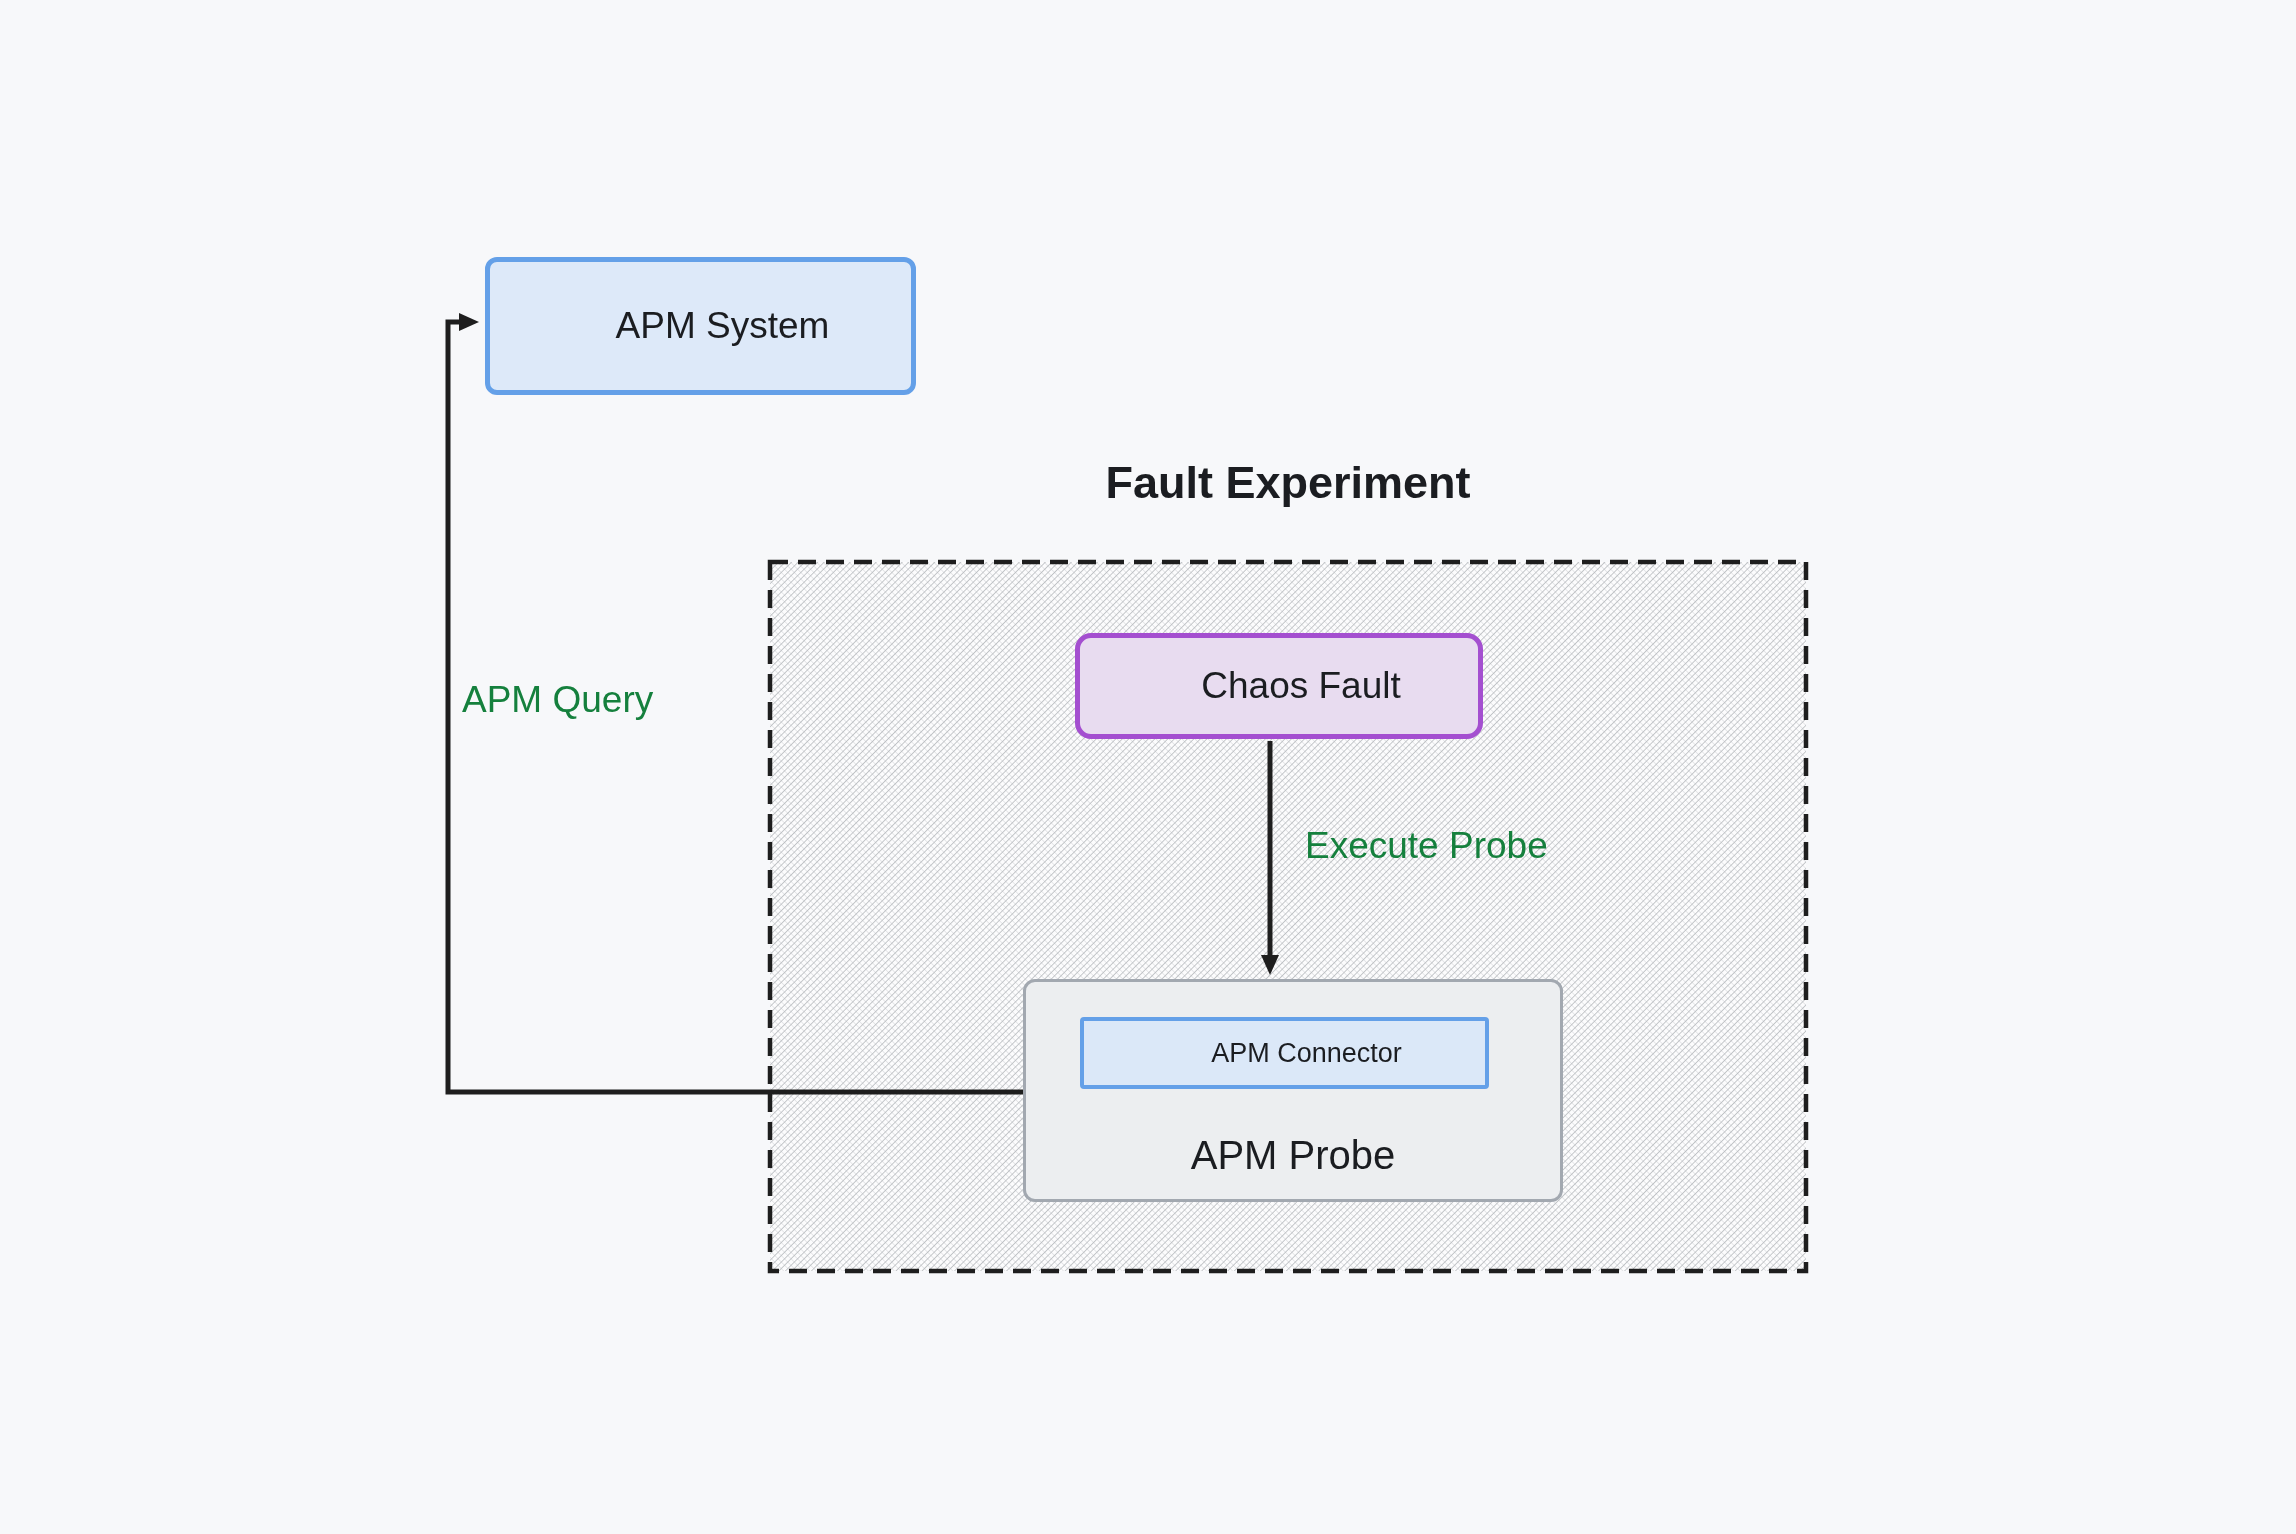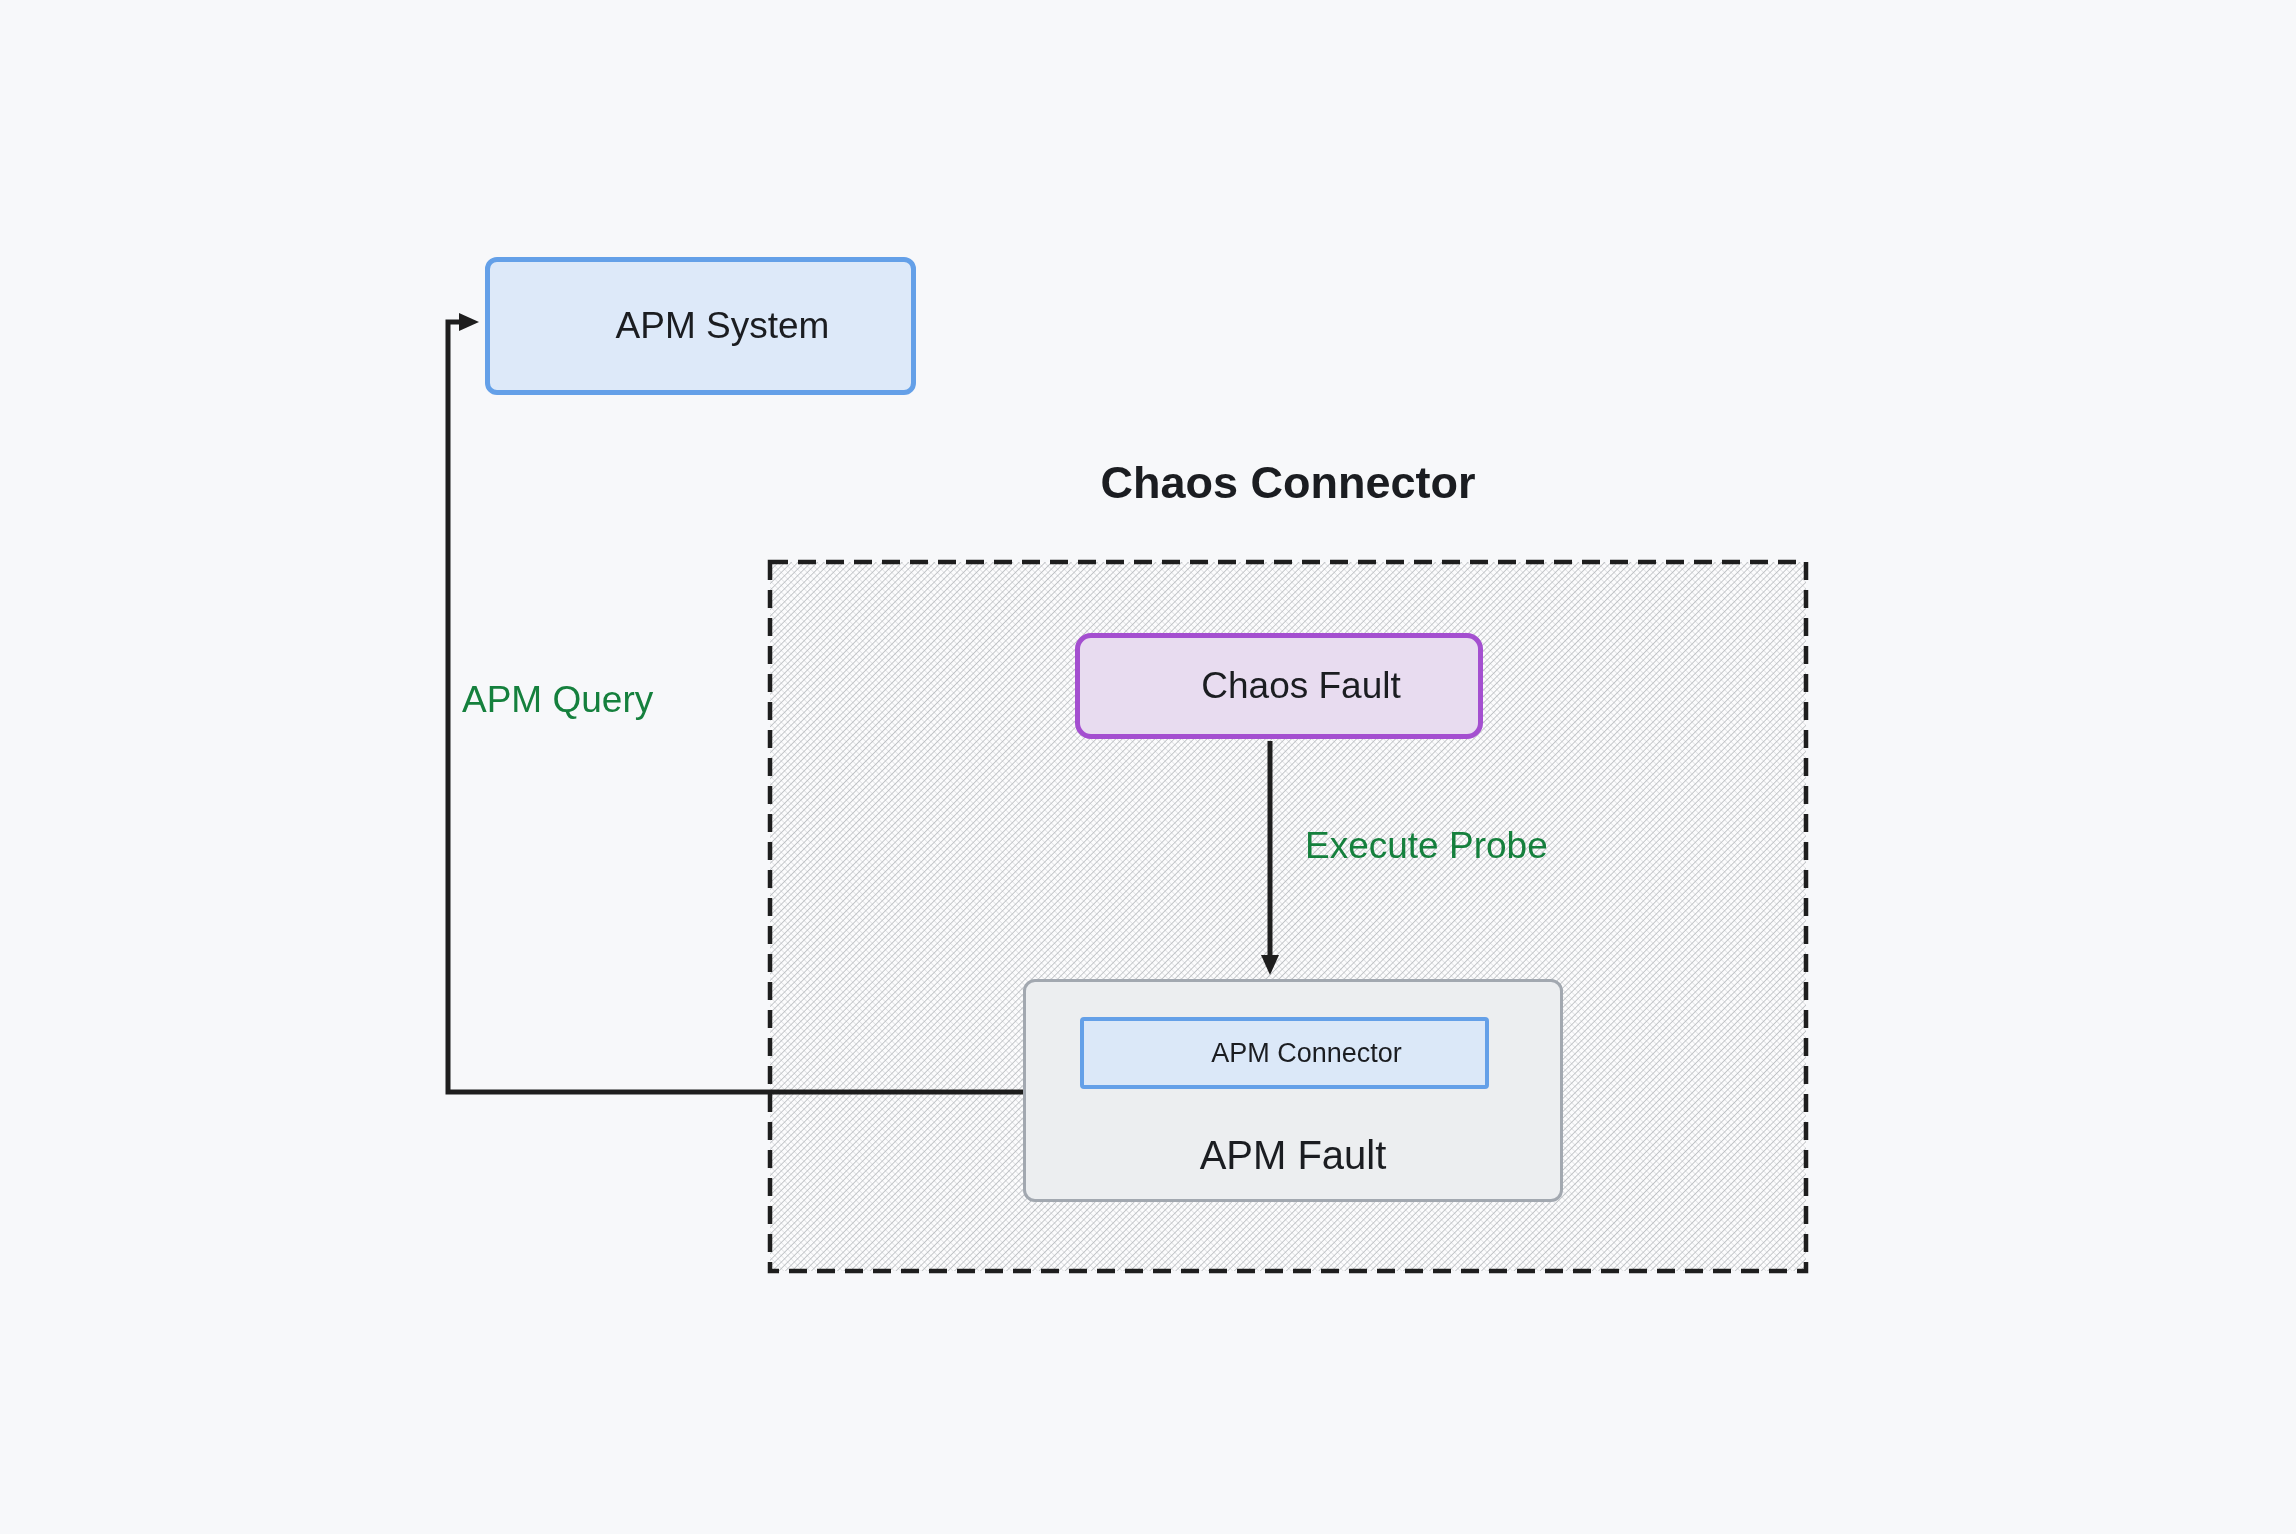--- a/index.html
+++ b/index.html
@@ -121,33 +121,33 @@
       <rect x="770" y="562" width="1036" height="709" fill="url(#hatch-a)"></rect>
       <rect x="770" y="562" width="1036" height="709" fill="url(#hatch-b)"></rect>
       <rect x="770" y="562" width="1036" height="709" fill="none" stroke="#1e1e1e" stroke-width="4.5" stroke-dasharray="18 10"></rect>
     </g>
 
     <path d="M1270,741 L1270,958" fill="none" stroke="#1e1e1e" stroke-width="5" marker-end="url(#arrowhead)"></path>
 
     <path d="M1023,1092 L448,1092 L448,322 L462,322" fill="none" stroke="#1e1e1e" stroke-width="5" stroke-linejoin="miter" marker-end="url(#arrowhead)"></path>
   </svg>
 
-  <div class="container-title">Chaos Connector</div>
+  <div class="container-title">Fault Experiment</div>
 
   <div class="node node-apm-system">
     <span>APM System</span>
   </div>
 
   <div class="node node-chaos-fault">
     <span>Chaos Fault</span>
   </div>
 
   <div class="node node-apm-probe">
     <div class="node node-apm-connector">
       <span>APM Connector</span>
     </div>
-    <div class="apm-probe-label">APM Fault</div>
+    <div class="apm-probe-label">APM Probe</div>
   </div>
 
   <div class="edge-label edge-label-apm-query">APM Query</div>
   <div class="edge-label edge-label-execute-probe">Execute Probe</div>
 
 </div>
 
 </body></html>

